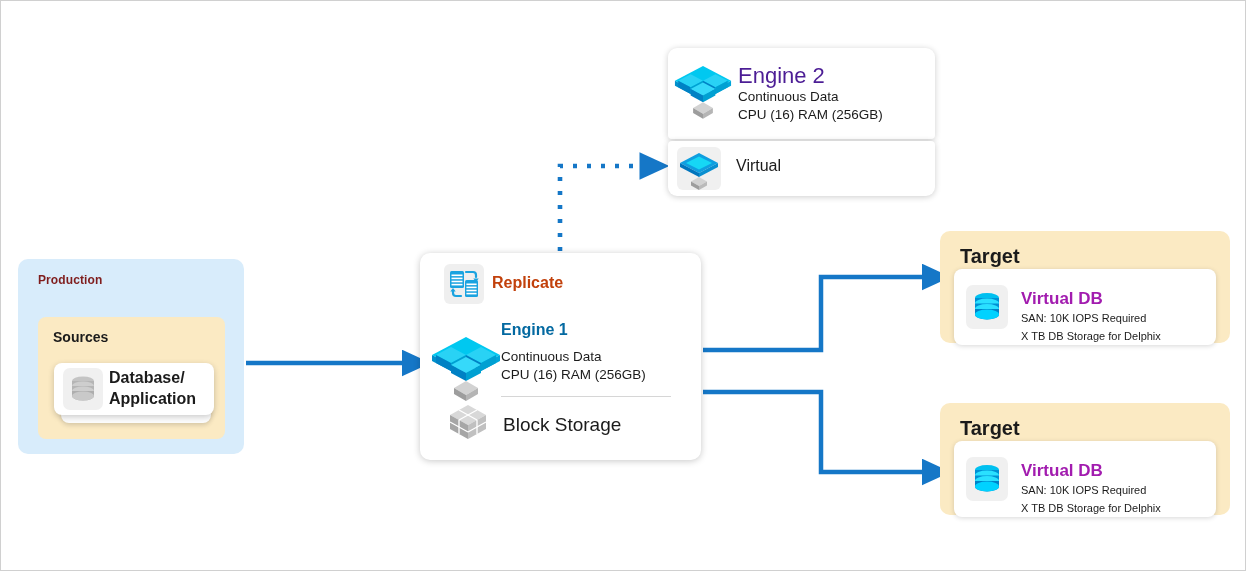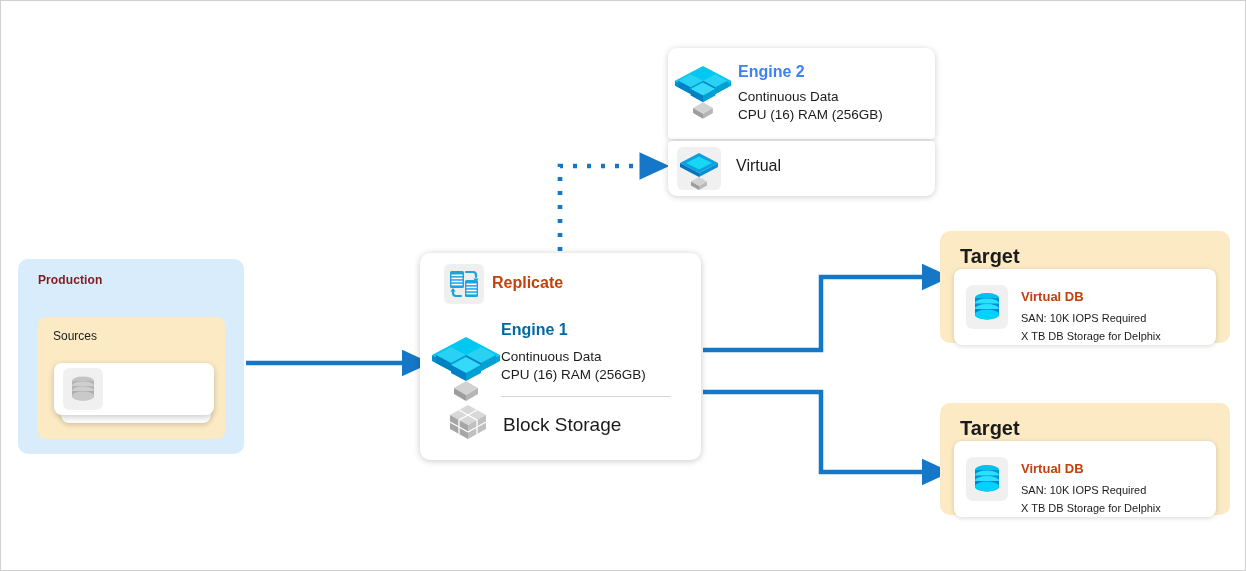--- a/index.html
+++ b/index.html
@@ -25,21 +25,21 @@
     left:37px;top:272px;
     font-size:12px;font-weight:bold;color:#7f1d1d;letter-spacing:.1px;
   }
   
   #sources{
     left:37px;top:316px;width:187px;height:122px;
     background:#fbeac3;border-radius:8px;
   }
   #sources-title{
     left:52px;top:328px;
-    font-size:12px;font-weight:normal;color:#1b1b1b;
+    font-size:14px;font-weight:bold;color:#1b1b1b;
   }
   
   #db-card-stack{
     left:60px;top:370px;width:150px;height:52px;
     background:#fdfdfd;border-radius:8px;
     box-shadow:0 2px 5px rgba(0,0,0,.16);
   }
   #db-card{
     left:53px;top:362px;width:160px;height:52px;
     background:#ffffff;border-radius:8px;
@@ -81,21 +81,21 @@
   #blockstorage-icon{left:446px;top:402px;width:42px;height:38px;}
   #blockstorage-label{left:502px;top:413px;font-size:19px;color:#1b1b1b;}
 
   
   #engine2-card{
     left:667px;top:47px;width:267px;height:91px;
     background:#ffffff;border-radius:9px 9px 4px 4px;
     box-shadow:0 1px 6px rgba(0,0,0,.20);
   }
   #engine2-icon{left:669px;top:58px;width:66px;height:60px;}
-  #engine2-title{left:737px;top:62px;font-size:16px;font-weight:bold;color:#3b82f6;}
+  #engine2-title{left:737px;top:62px;font-size:22px;font-weight:normal;color:#4c1d95;}
   #engine2-line1{left:737px;top:88px;font-size:13.5px;color:#1b1b1b;}
   #engine2-line2{left:737px;top:106px;font-size:13.5px;color:#1b1b1b;}
 
   
   #failover-card{
     left:667px;top:140px;width:267px;height:55px;
     background:#ffffff;border-radius:4px 4px 9px 9px;
     box-shadow:0 1px 6px rgba(0,0,0,.20);
   }
   #failover-icon-bg{
@@ -117,21 +117,21 @@
   .vdb-card{
     width:262px;height:76px;
     background:#ffffff;border-radius:8px;
     box-shadow:0 1px 5px rgba(0,0,0,.16);
   }
   #vdb-card1{left:953px;top:268px;}
   #vdb-card2{left:953px;top:440px;}
   .vdb-icon-bg{width:42px;height:44px;background:#f0f0f0;border-radius:7px;}
   #vdb-icon-bg1{left:965px;top:284px;}
   #vdb-icon-bg2{left:965px;top:456px;}
-  .vdb-title{font-size:13px;font-weight:bold;color:#c2410c;}
+  .vdb-title{font-size:17px;font-weight:bold;color:#a21caf;}
   #vdb-title1{left:1020px;top:288px;}
   #vdb-title2{left:1020px;top:460px;}
   .vdb-sub{font-size:11px;color:#1b1b1b;}
   #vdb1-l1{left:1020px;top:311px;}
   #vdb1-l2{left:1020px;top:329px;}
   #vdb2-l1{left:1020px;top:483px;}
   #vdb2-l2{left:1020px;top:501px;}
 
   
   #connectors{left:0;top:0;width:1246px;height:571px;pointer-events:none;}
@@ -168,20 +168,24 @@
   <div id="db-icon-bg" class="abs">
     <svg width="40" height="42" viewBox="0 0 40 42">
       <ellipse cx="20" cy="13" rx="11" ry="4.6" fill="#c4c4c4"></ellipse>
       <path d="M9,13 v5 a11,4.6 0 0 0 22,0 v-5 z" fill="#b5b5b5"></path>
       <ellipse cx="20" cy="18" rx="11" ry="4.6" fill="#cecece"></ellipse>
       <path d="M9,18 v5 a11,4.6 0 0 0 22,0 v-5 z" fill="#b5b5b5"></path>
       <ellipse cx="20" cy="23" rx="11" ry="4.6" fill="#cecece"></ellipse>
       <path d="M9,23 v5 a11,4.6 0 0 0 22,0 v-5 z" fill="#aeaeae"></path>
       <ellipse cx="20" cy="28" rx="11" ry="4.6" fill="#c9c9c9"></ellipse>
     </svg>
+  </div>
+  <div id="db-label" class="abs">
+    <div>Database/</div>
+    <div>Application</div>
   </div>
 
   <div id="engine1-card" class="abs"></div>
 
   <div id="replicate-icon-bg" class="abs">
     <svg width="40" height="40" viewBox="0 0 40 40">
       <rect x="6" y="7" width="14" height="17" rx="1.5" fill="#1aa3e0"></rect>
       <rect x="7.5" y="10.5" width="11" height="1.6" fill="#ffffff"></rect>
       <rect x="7.5" y="13.6" width="11" height="1.6" fill="#ffffff"></rect>
       <rect x="7.5" y="16.7" width="11" height="1.6" fill="#ffffff"></rect>

